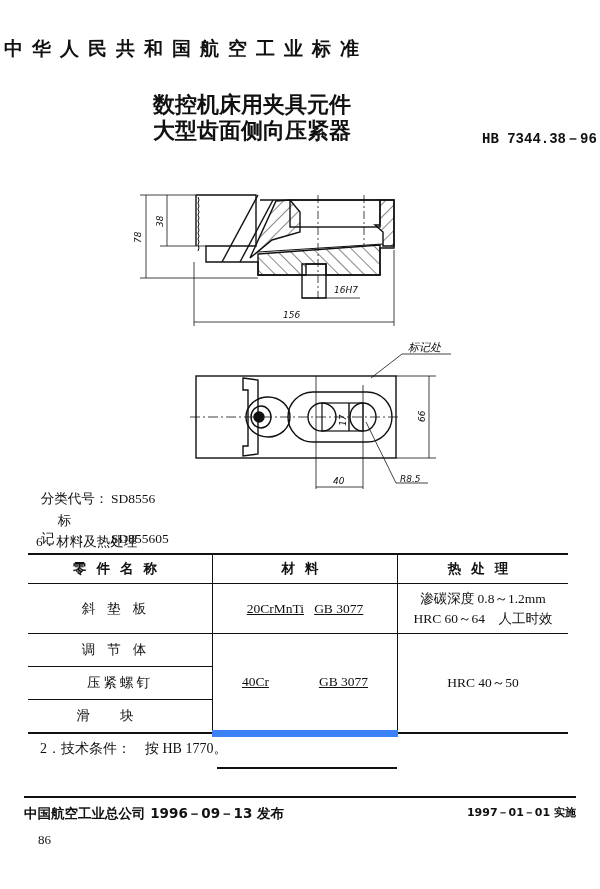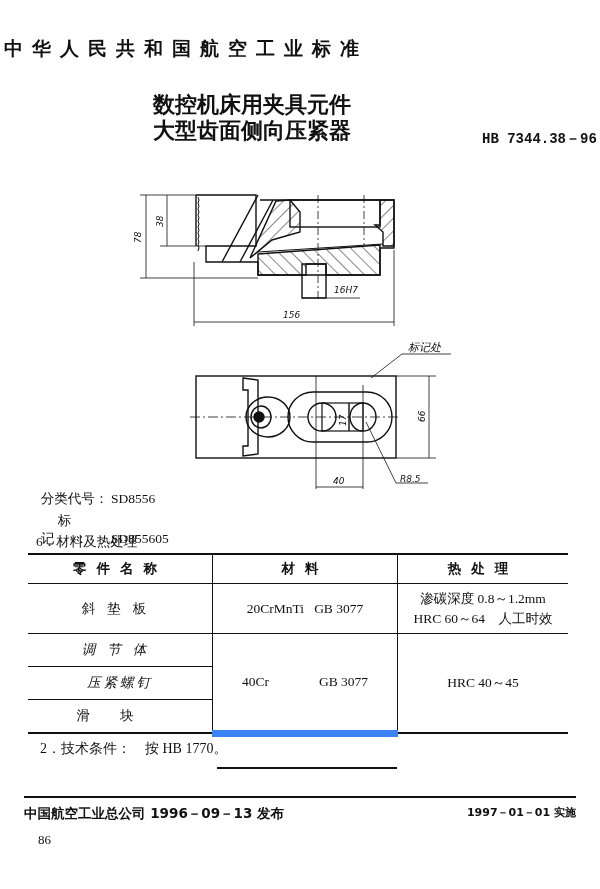--- a/index.html
+++ b/index.html
@@ -22,24 +22,24 @@
   .meta .lbl2 { display:inline-block; width:73px; letter-spacing:20px; }
   table.mat { position:absolute; left:28px; top:553px; width:540px; border-collapse:collapse;
     font-family:"Liberation Serif", serif; font-size:13.5px; }
   table.mat td, table.mat th { text-align:center; vertical-align:middle; font-weight:normal; }
   table.mat tr.hdr th { height:26px; border-top:2px solid #111; border-bottom:1.5px solid #111; font-weight:bold; letter-spacing:10px; }
   table.mat tr.r1 td { height:47px; border-bottom:1.5px solid #111; }
   table.mat tr.sub td.name { height:30px; }
   table.mat tr.last td { border-bottom:2px solid #111; }
   table.mat .c1 { width:182px; border-right:1.5px solid #111; }
   table.mat .c2 { width:182px; border-right:1.5px solid #111; }
-  table.mat tr.sub td.name.b { border-bottom:1.2px solid #111;font-style:italic; }
+  table.mat tr.sub td.name.b { border-bottom:1.2px solid #111; }
   .spaced { letter-spacing:12px; }
   .ht { line-height:20px; }
-  .mat2 span { display:inline-block; }
+  .mat2 span { display:inline-block;text-decoration:underline; }
   .tech { left:40px; top:740px; font-size:14px; font-family:"Liberation Serif", serif; }
   .hr-short { left:217px; top:767px; width:180px; height:0; border-top:2px solid #111; }
   .hr-full { left:24px; top:796px; width:552px; height:0; border-top:2px solid #111; }
   .issue { left:24px; top:805px; font-family:"DejaVu Sans", sans-serif; font-weight:bold; font-size:13.5px; }
   .effective { right:24px; top:805px; font-family:"DejaVu Sans", sans-serif; font-weight:bold; font-size:11px; }
   .pageno { left:38px; top:832px; font-family:"Liberation Serif", serif; font-size:13px; }
   .dim { font-family:"DejaVu Sans", sans-serif; font-style:italic; font-size:9px; fill:#111; }
 </style>
 </head>
 <body>
@@ -149,21 +149,21 @@
     <td class="ht">
       <div>渗碳深度 0.8～1.2mm</div>
       <div>HRC 60～64　人工时效</div>
     </td>
   </tr>
   <tr class="sub">
     <td class="c1 name b spaced">调节体</td>
     <td class="c2 mat2" rowspan="3" style="border-bottom:7px solid #3b82f6;">
       <span>40Cr</span><span style="width:50px"></span><span>GB 3077</span>
     </td>
-    <td rowspan="3" style="border-bottom:2px solid #111;">HRC 40～45</td>
+    <td rowspan="3" style="border-bottom:2px solid #111;">HRC 40～50</td>
   </tr>
   <tr class="sub">
     <td class="c1 name b" style="letter-spacing:3px;">压紧螺钉</td>
   </tr>
   <tr class="sub last">
     <td class="c1 name" style="letter-spacing:30px;">滑块</td>
   </tr>
 </tbody>
   </table>
 

